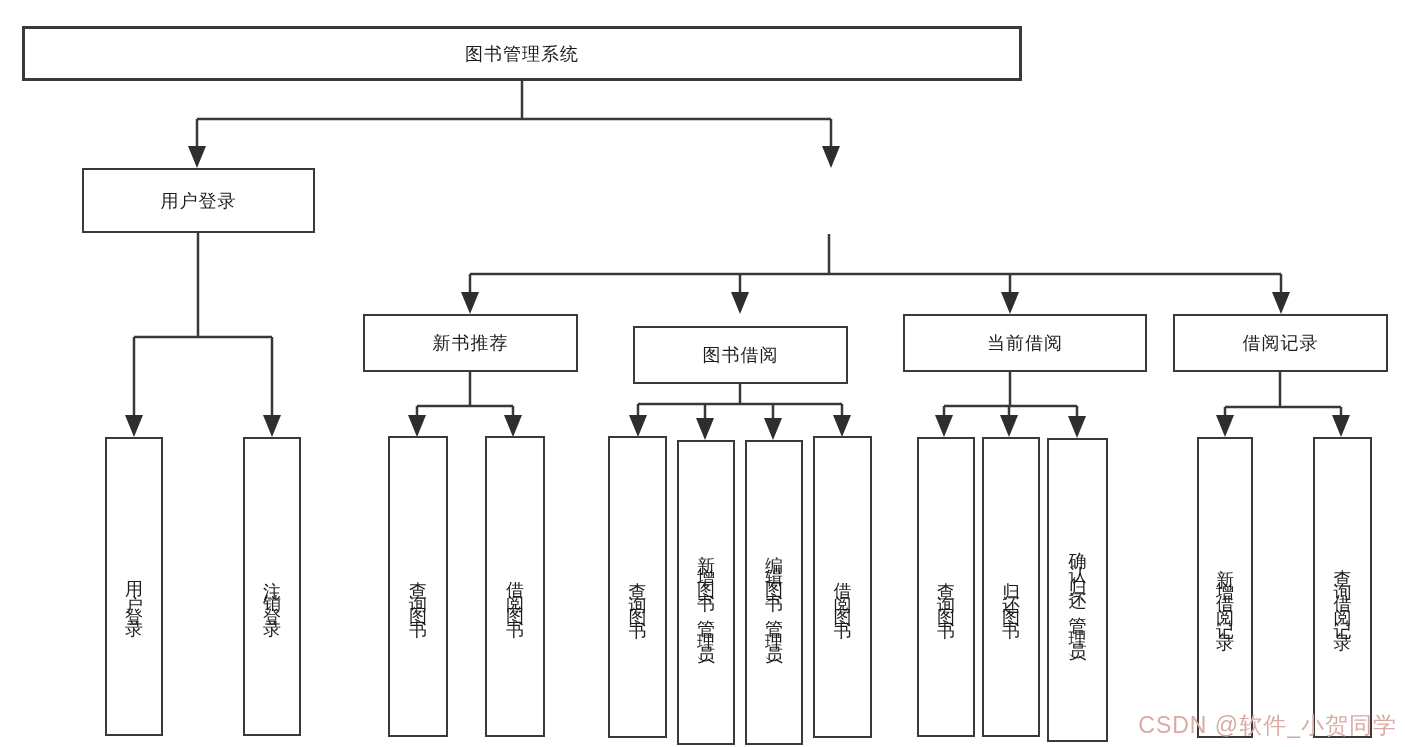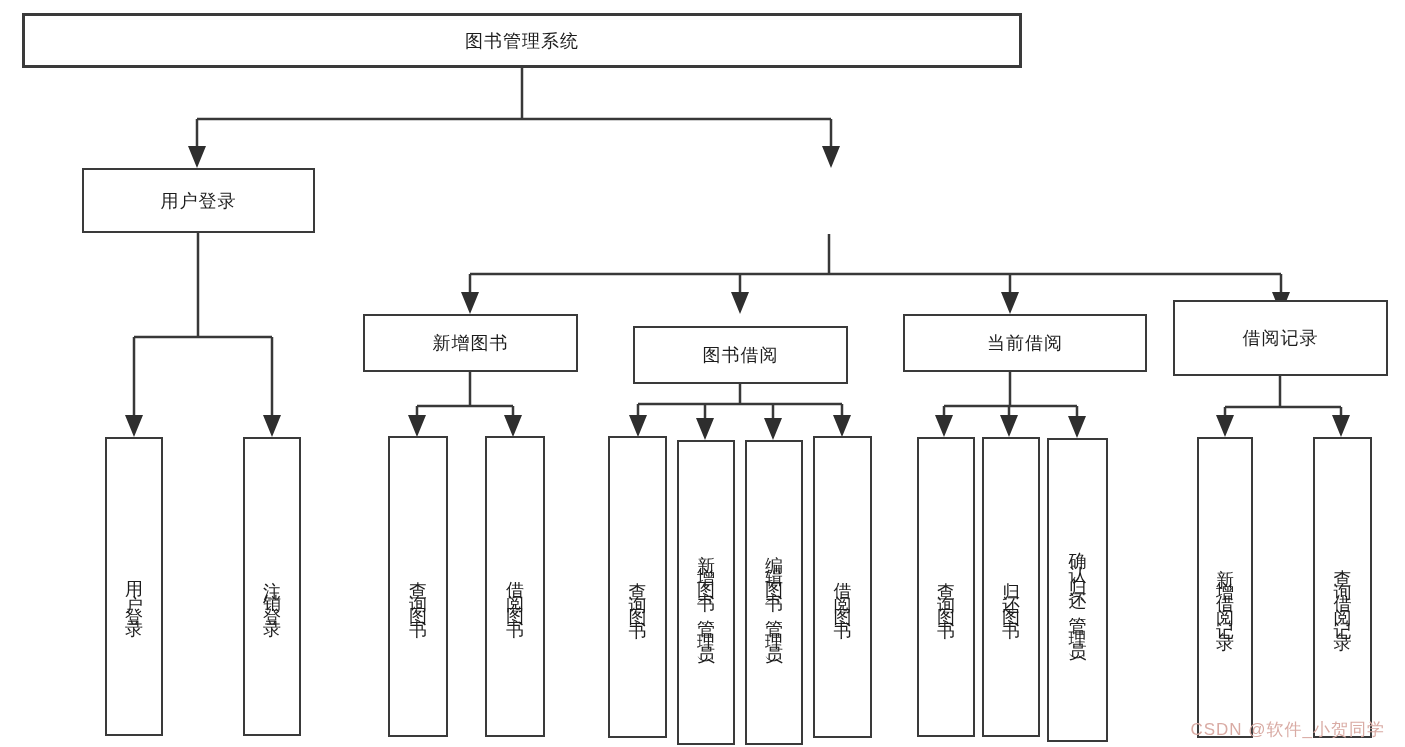--- a/index.html
+++ b/index.html
@@ -7,28 +7,28 @@
     position:relative;width:1405px;height:747px;background:#ffffff;overflow:hidden;
     font-family:"Liberation Sans","DejaVu Sans",sans-serif;color:#1c1c1c;
   }
   .wires{position:absolute;left:0;top:0;}
   .wires .ln{stroke:#383838;stroke-width:2.5;fill:none;}
   .wires .ah{fill:#2e2e2e;stroke:none;}
   .box{
     position:absolute;box-sizing:border-box;border:2px solid #3a3a3a;background:#ffffff;
     display:flex;align-items:center;justify-content:center;
   }
-  .box.root{border-width:3px;}
+  .box.root{border-width:3px;margin-top:13px;}
   .box.h span{font-size:18px;letter-spacing:1px;white-space:nowrap;}
   .box.v span{
     writing-mode:vertical-rl;text-orientation:mixed;
     font-size:18px;line-height:1;letter-spacing:13px;margin-bottom:-13px;
   }
   .watermark{
-    position:absolute;right:20px;bottom:6px;font-size:17px;letter-spacing:1px;
+    position:absolute;right:8px;bottom:6px;font-size:23px;letter-spacing:1px;
     color:#d9aba4;white-space:nowrap;
   }
 </style>
 </head>
 <body>
 
 <div class="stage">
 
   <svg class="wires" width="1405" height="747" viewBox="0 0 1405 747" aria-hidden="true">
 
@@ -61,29 +61,29 @@
 
   <div class="box h root" style="left:22px;top:13px;width:1000px;height:55px">
     <span>图书管理系统</span>
   </div>
 
   <div class="box h" style="left:82px;top:168px;width:233px;height:65px">
     <span>用户登录</span>
   </div>
 
   <div class="box h" style="left:363px;top:314px;width:215px;height:58px">
-    <span>新增图书</span>
+    <span>新书推荐</span>
   </div>
   <div class="box h" style="left:633px;top:326px;width:215px;height:58px">
     <span>图书借阅</span>
   </div>
   <div class="box h" style="left:903px;top:314px;width:244px;height:58px">
     <span>当前借阅</span>
   </div>
-  <div class="box h" style="left:1173px;top:300px;width:215px;height:76px">
+  <div class="box h" style="left:1173px;top:314px;width:215px;height:58px">
     <span>借阅记录</span>
   </div>
 
   <div class="box v" style="left:105px;top:437px;width:58px;height:299px">
     <span>用户登录</span>
   </div>
   <div class="box v" style="left:243px;top:437px;width:58px;height:299px">
     <span>注销登录</span>
   </div>
 

